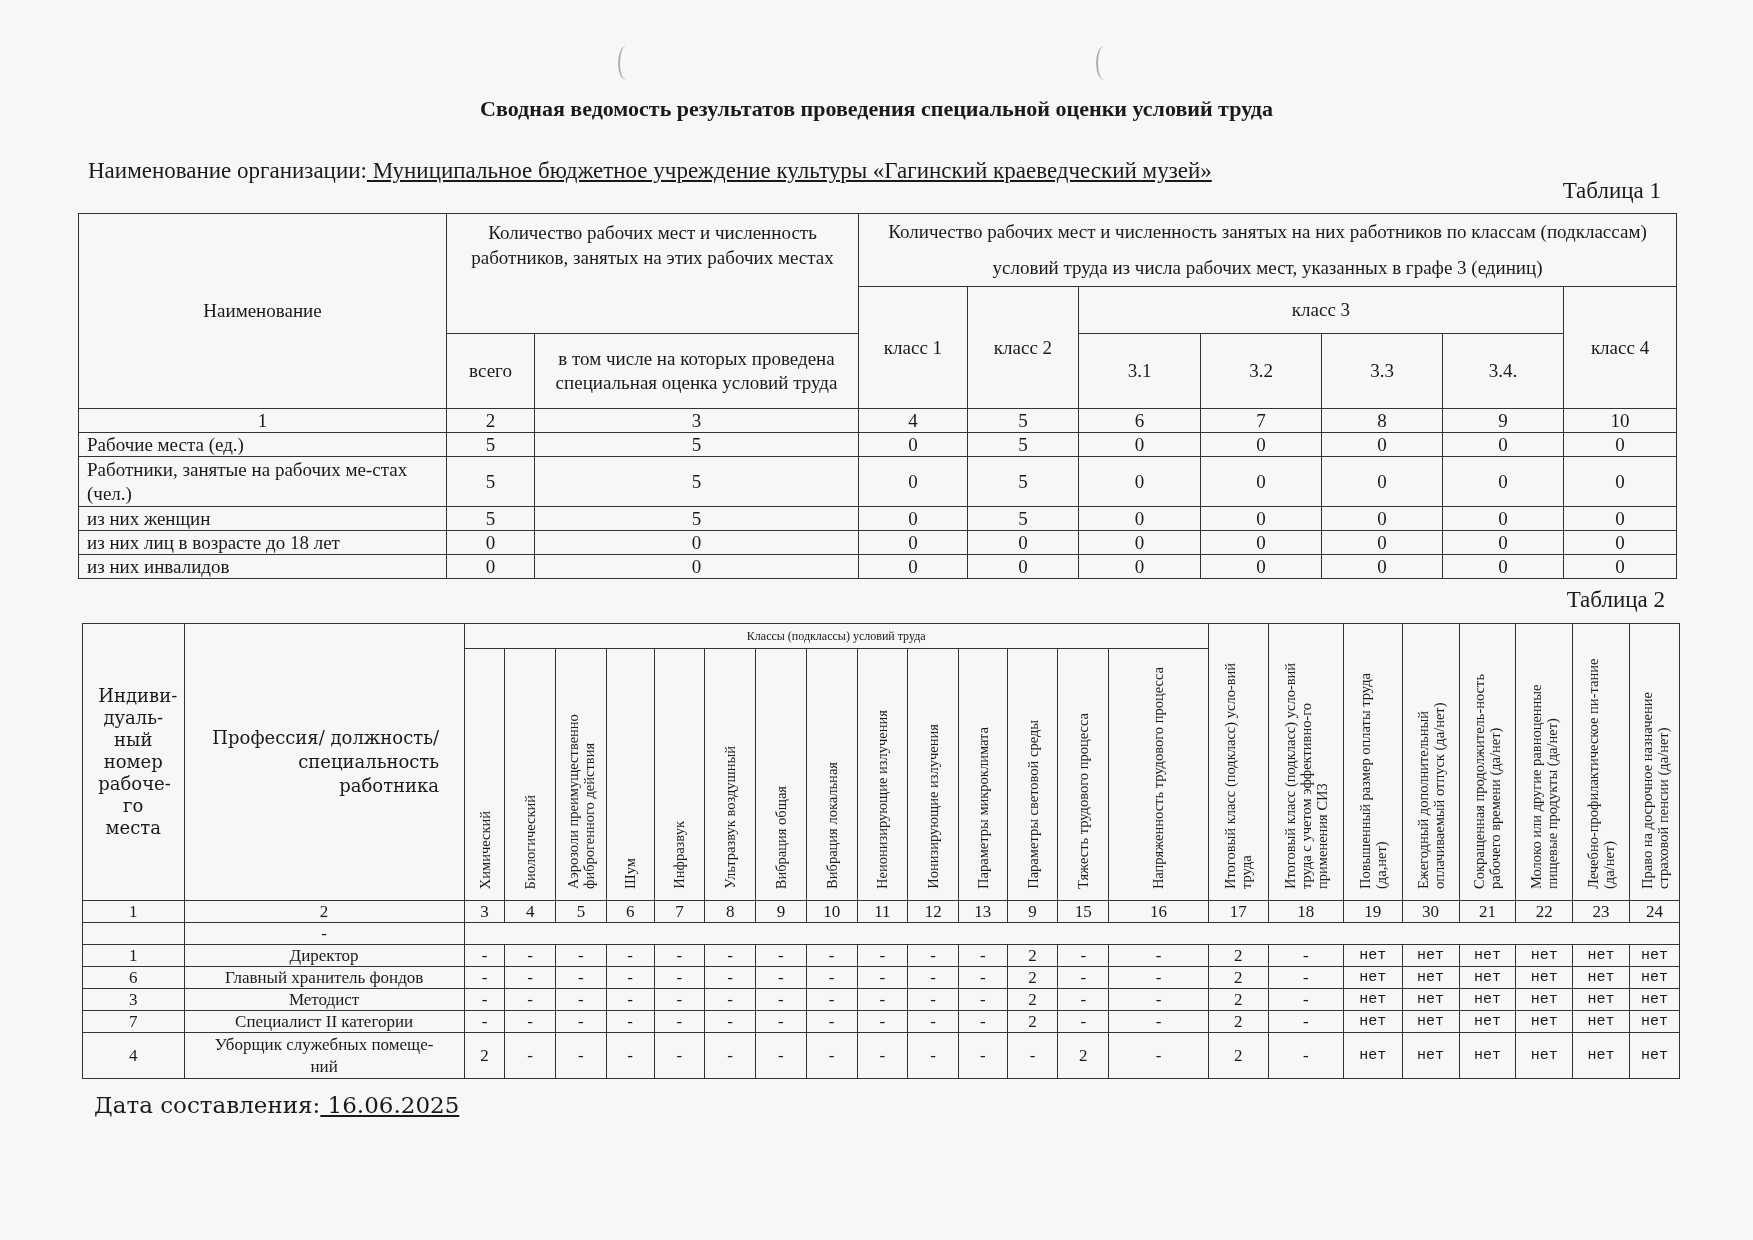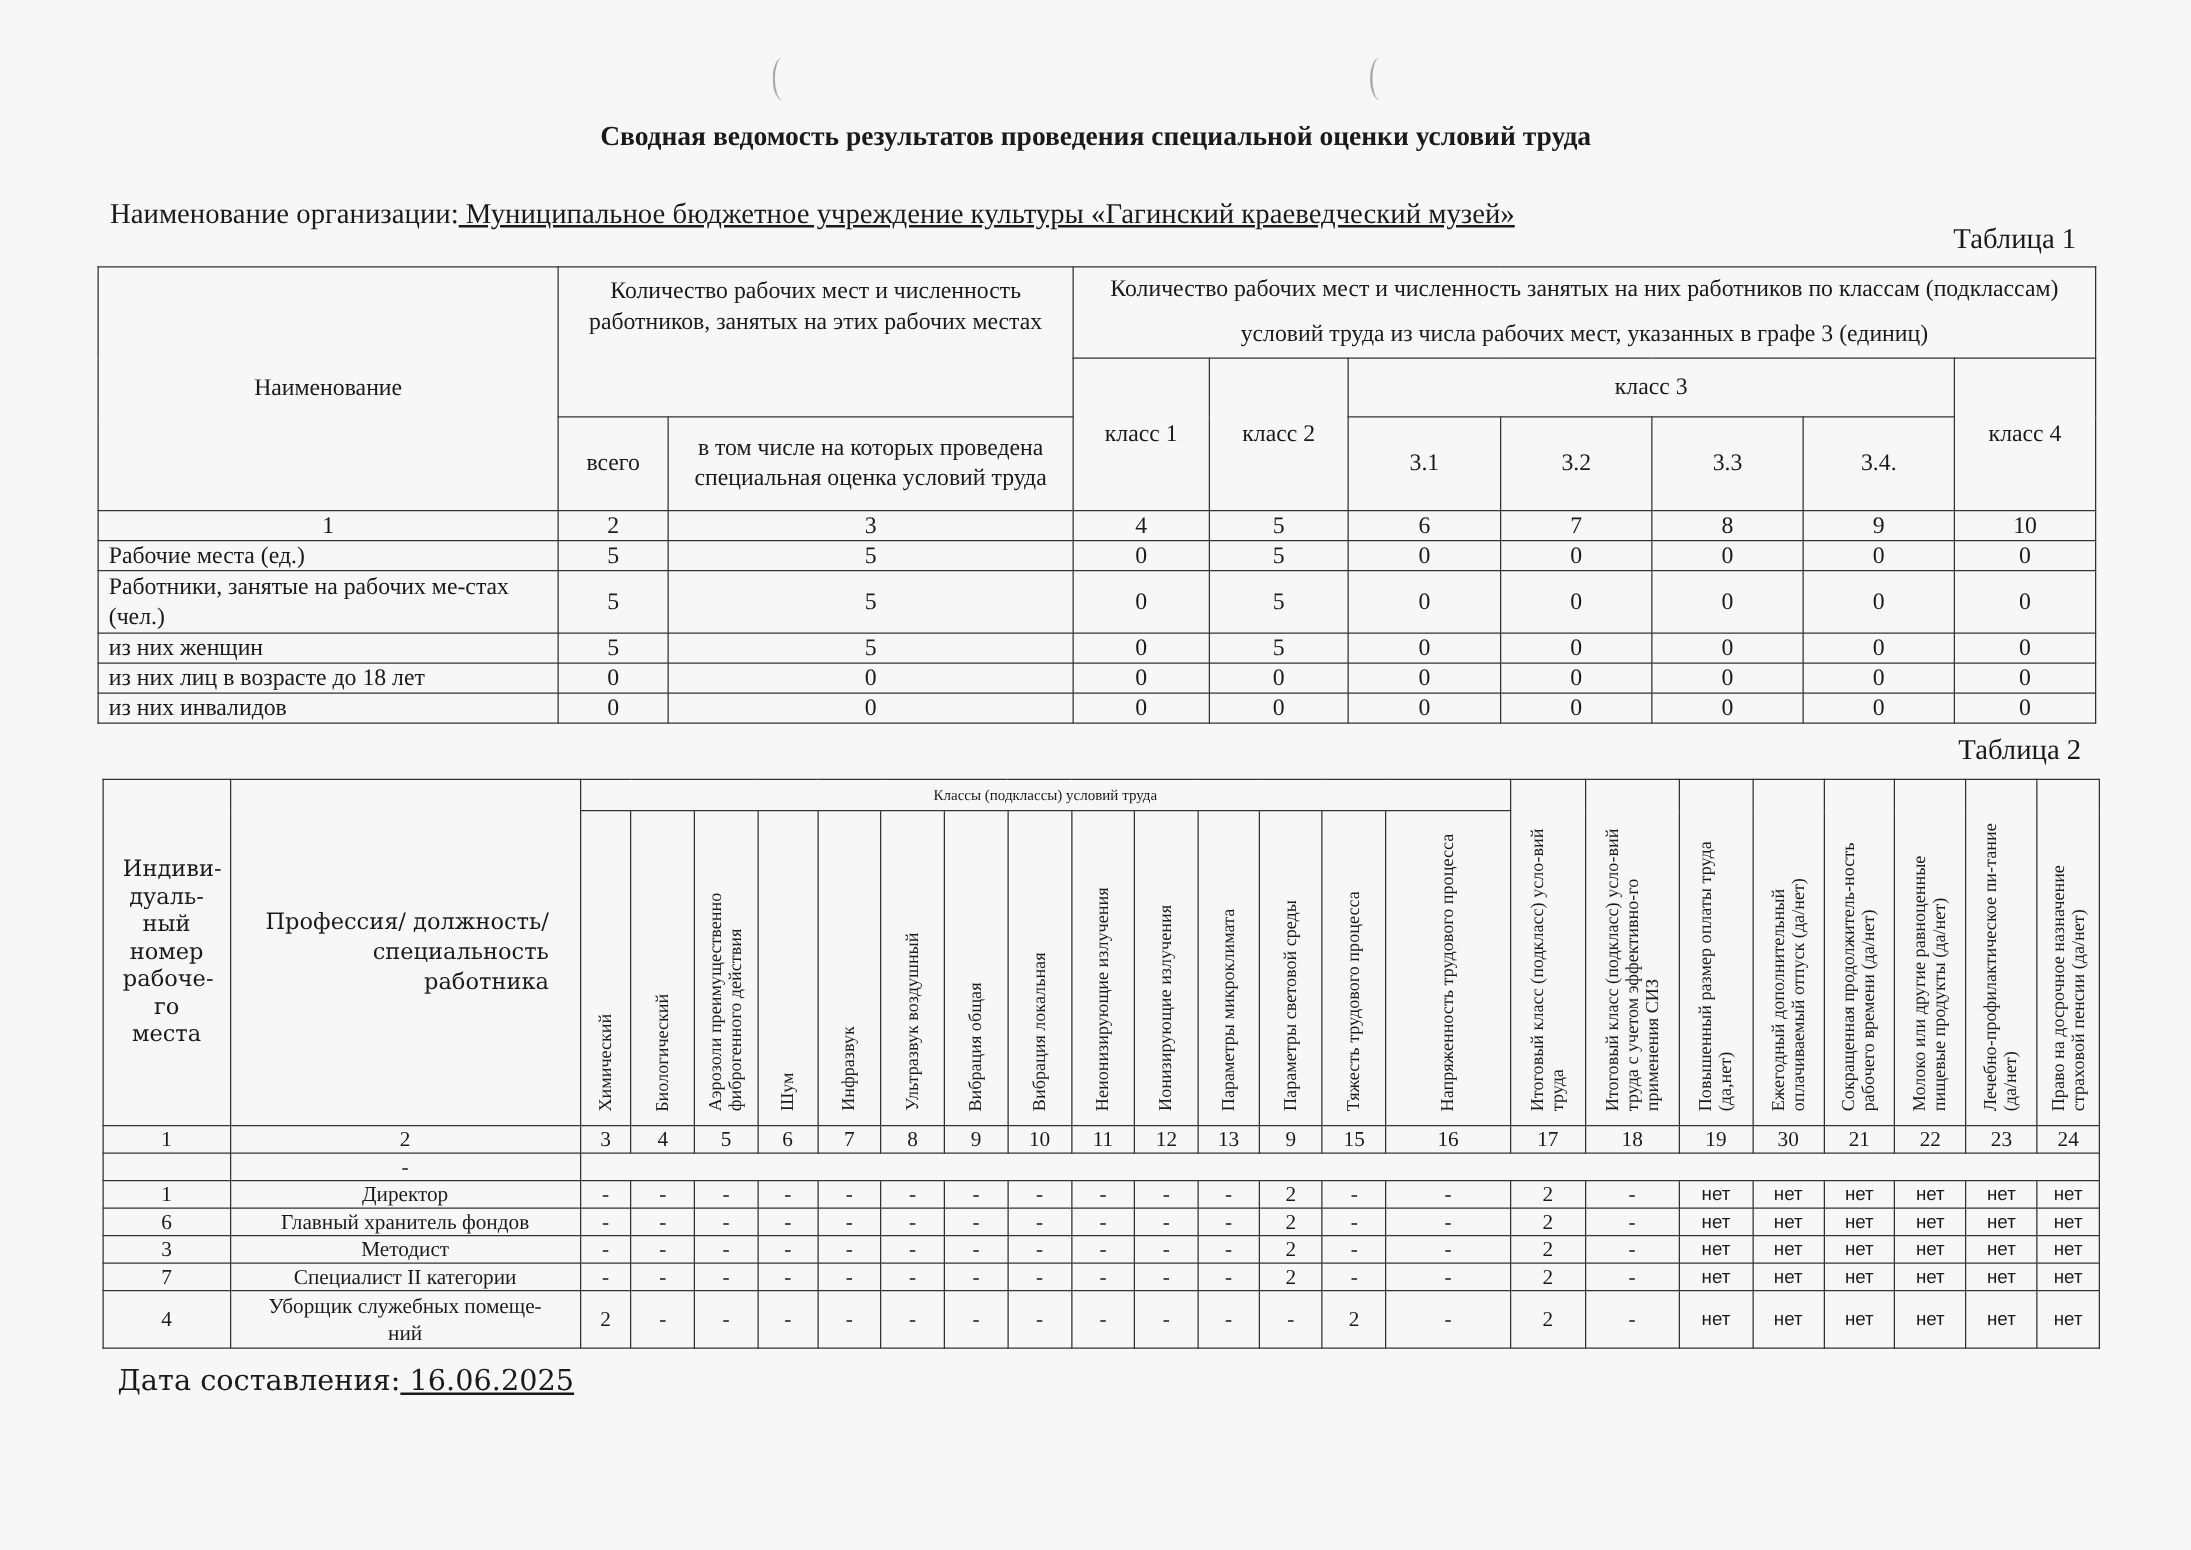--- a/index.html
+++ b/index.html
@@ -13,21 +13,21 @@
   .tcap { font-size:23px; }
   table { border-collapse:collapse; position:absolute; table-layout:fixed; }
   td, th { border:1.5px solid #333; padding:0 2px; text-align:center; vertical-align:middle; font-weight:normal; }
   #t1 { left:78px; top:213px; width:1598px; font-size:19px; }
   #t1 td.lbl { text-align:left; padding-left:8px; }
   #t2 { left:82px; top:623px; width:1598px; font-size:17px; }
   .vert { writing-mode:vertical-rl; transform:rotate(180deg); display:inline-block; text-align:left; white-space:normal; font-size:14.5px; line-height:16px; max-height:236px; }
   .vcell { vertical-align:bottom; padding:4px 0 6px 0; }
   #date { left:94px; top:1092px; font-size:23px; font-family:"DejaVu Serif", serif; }
   #date .val { text-decoration:underline; }
-  .nyet { font-size:15px; font-family:Liberation Sans, sans-serif; }
+  .nyet { font-size:15px; font-family:Liberation Mono, monospace; }
 </style>
 </head>
 <body>
 
 <div class="punch" style="left:618px; top:46px;"></div>
 <div class="punch" style="left:1096px; top:46px;"></div>
 
 <div id="title" class="abs">Сводная ведомость результатов проведения специальной оценки условий труда</div>
 
 <div id="org" class="abs">

